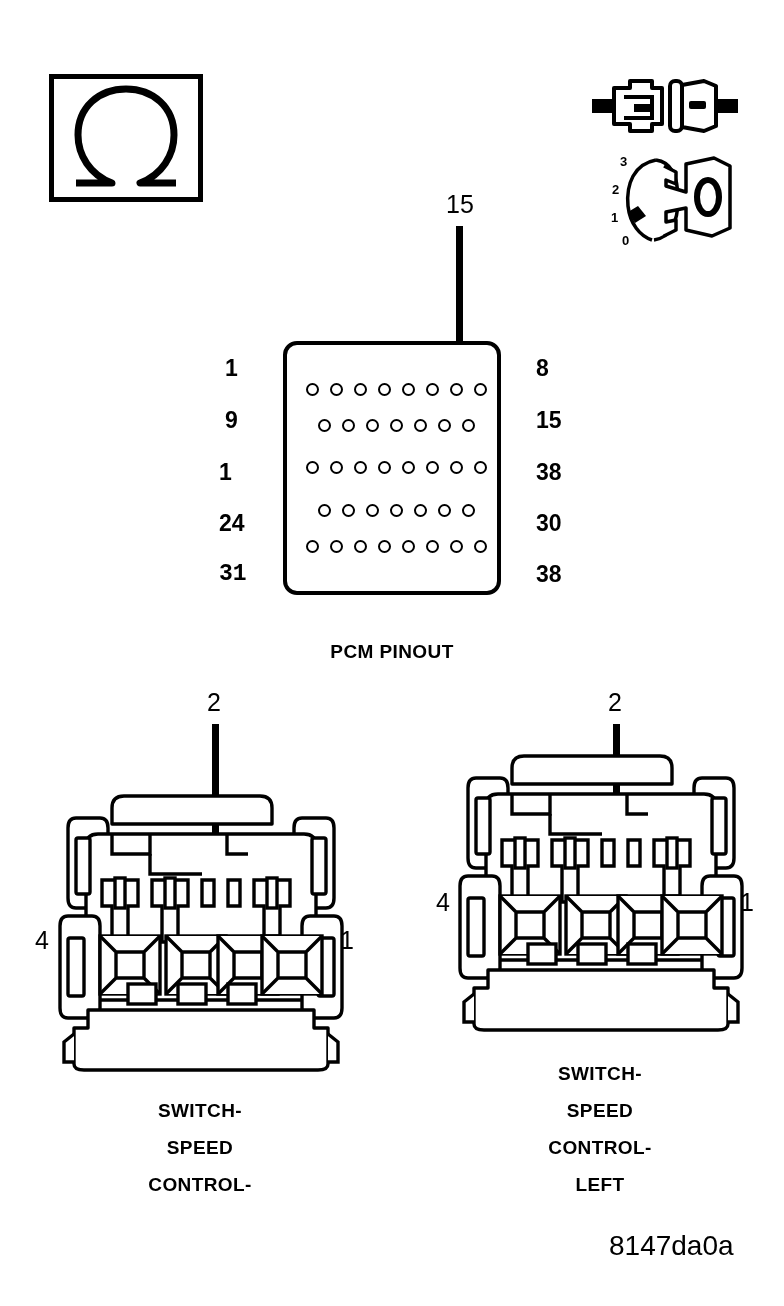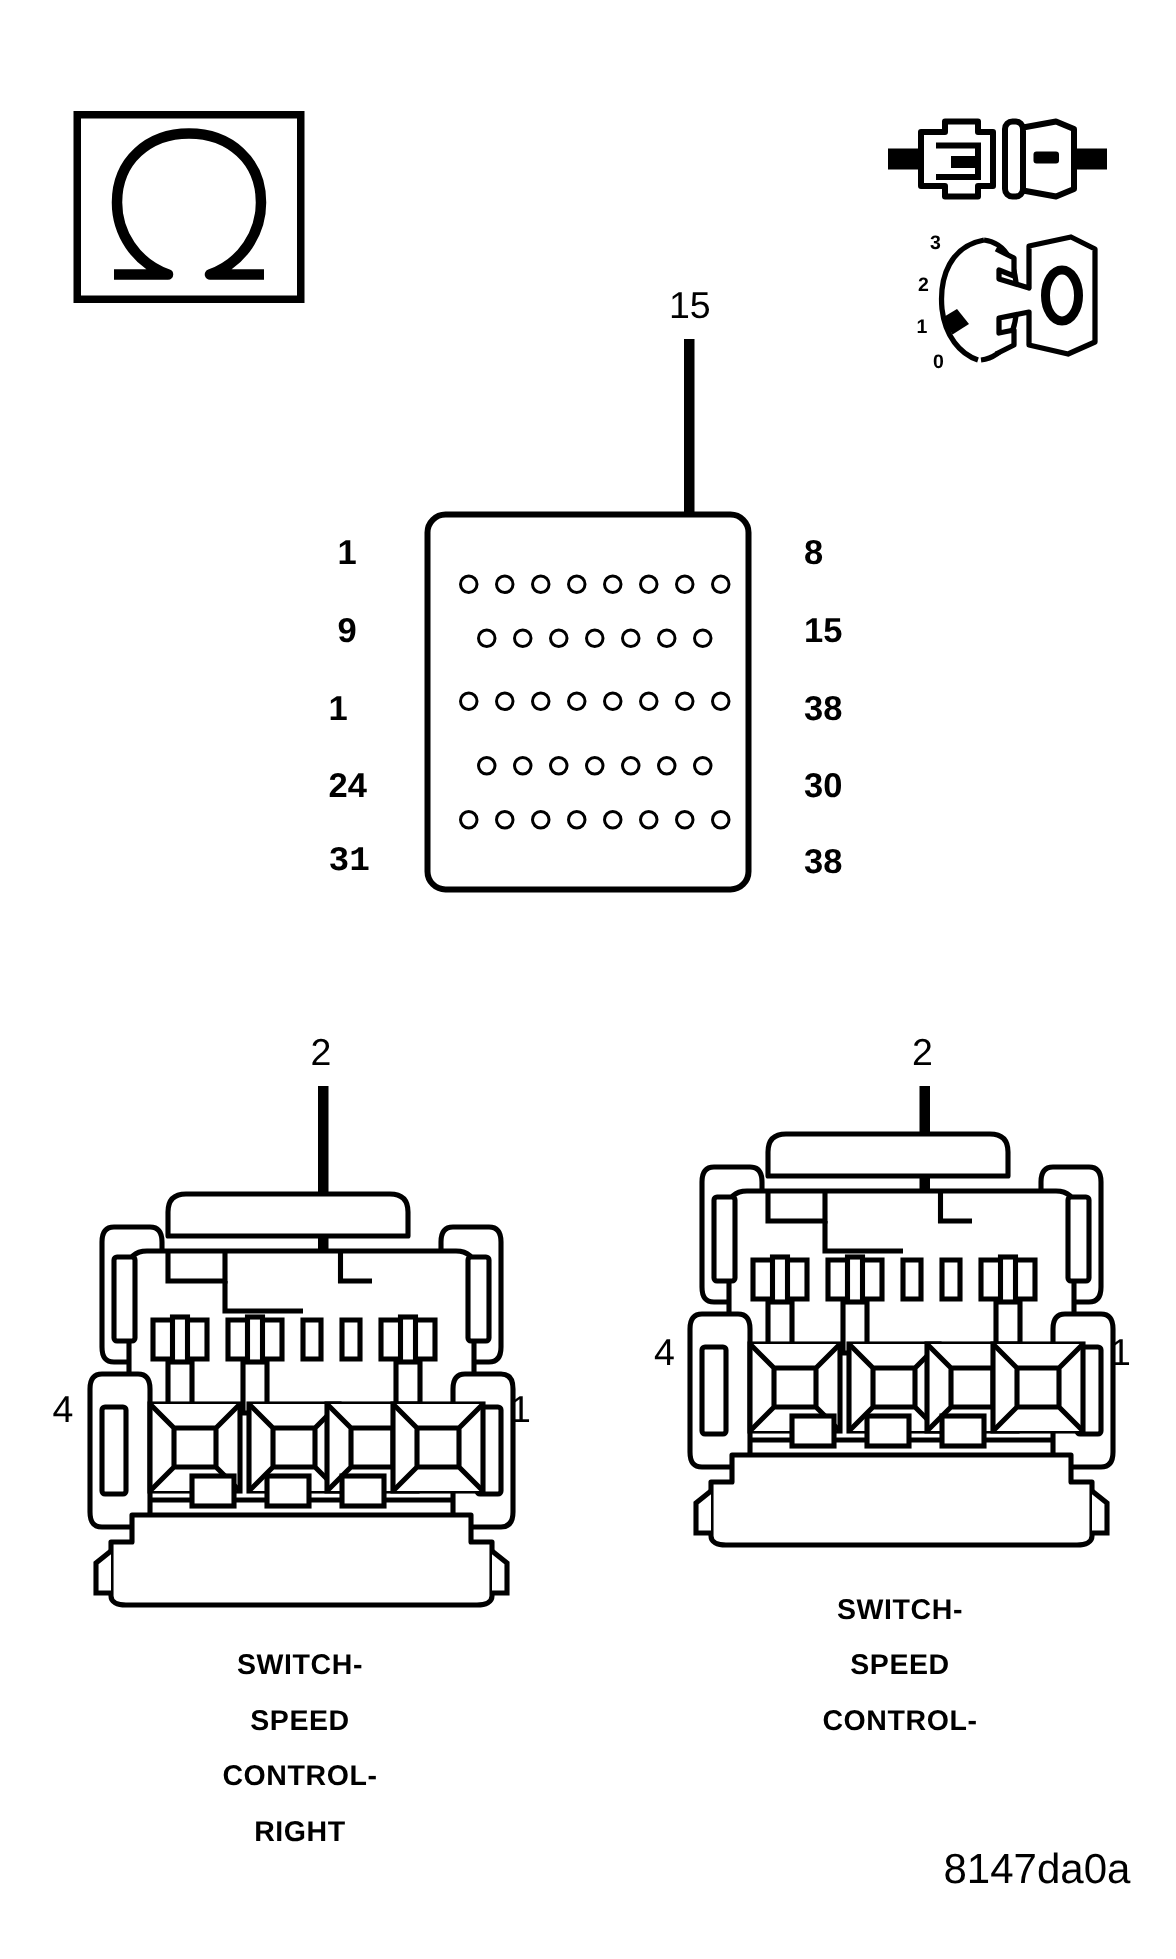--- a/index.html
+++ b/index.html
@@ -63,21 +63,20 @@
     text-align: center;
     white-space: nowrap;
   }
   .figcode {
     font-family: "Liberation Sans", sans-serif;
     font-weight: normal;
     font-size: 28px;
     line-height: 1;
     color: #000;
     white-space: nowrap;
-    margin-left: 20px;
   }
 
   
   #pcm-body {
     left: 283px; top: 341px;
     width: 218px; height: 254px;
     border: 4px solid #000;
     border-radius: 14px;
     box-sizing: border-box;
     background: #fff;
@@ -214,20 +213,21 @@
   <div class="abs num" style="left:219px; top:461px;">1</div>
   <div class="abs num" style="left:219px; top:512px;">24</div>
   <div class="abs num" style="left:219px; top:563px;font-family:Liberation Mono, monospace;">31</div>
 
   <div class="abs num" style="left:536px; top:357px;">8</div>
   <div class="abs num" style="left:536px; top:409px;">15</div>
   <div class="abs num" style="left:536px; top:461px;">38</div>
   <div class="abs num" style="left:536px; top:512px;text-align:right;">30</div>
   <div class="abs num" style="left:536px; top:563px;">38</div>
 
+  <div class="abs caption" style="left:272px; top:633px; width:240px;">PCM PINOUT</div>
 
   <div class="abs num-plain" style="left:207px; top:690px;">2</div>
   <div class="abs arrow-shaft" style="left:212px; top:724px; height:180px;"></div>
   <div class="abs arrow-head" style="left:202px; top:900px;"></div>
 
   <div class="abs" style="left:62px; top:778px;">
     <svg width="278" height="290" viewBox="0 0 278 290">
       <g fill="#fff" stroke="#000" stroke-width="3.4" stroke-linejoin="round">
 
         <path d="M 62 18 L 198 18 C 206 18 210 22 210 30 L 210 46 L 50 46 L 50 30 C 50 22 54 18 62 18 Z"></path>
@@ -296,21 +296,20 @@
         <path d="M 266 256 L 276 264 L 276 284 L 266 284"></path>
       </g>
     </svg>
   </div>
   <div class="abs num-plain" style="left:35px; top:928px;">4</div>
   <div class="abs num-plain" style="left:340px; top:928px;">1</div>
 
   <div class="abs caption" style="left:75px; top:1092px; width:250px;">SWITCH-</div>
   <div class="abs caption" style="left:75px; top:1129px; width:250px;">SPEED</div>
   <div class="abs caption" style="left:75px; top:1166px; width:250px;">CONTROL-</div>
-  <div class="abs caption" style="left:75px; top:1203px; width:250px;">RIGHT</div>
 
   <div class="abs num-plain" style="left:608px; top:690px;">2</div>
   <div class="abs arrow-shaft" style="left:613px; top:724px; height:160px;"></div>
   <div class="abs arrow-head" style="left:603px; top:880px;"></div>
 
   <div class="abs" style="left:462px; top:738px;">
     <svg width="278" height="290" viewBox="0 0 278 290">
       <g fill="#fff" stroke="#000" stroke-width="3.4" stroke-linejoin="round">
         <path d="M 62 18 L 198 18 C 206 18 210 22 210 30 L 210 46 L 50 46 L 50 30 C 50 22 54 18 62 18 Z"></path>
         <path d="M 14 40 L 38 40 C 44 40 46 44 46 50 L 46 120 C 46 126 44 130 38 130 L 14 130 C 8 130 6 126 6 120 L 6 50 C 6 44 8 40 14 40 Z"></path>
@@ -363,16 +362,17 @@
         <path d="M 266 256 L 276 264 L 276 284 L 266 284"></path>
       </g>
     </svg>
   </div>
   <div class="abs num-plain" style="left:436px; top:890px;">4</div>
   <div class="abs num-plain" style="left:740px; top:890px;">1</div>
 
   <div class="abs caption" style="left:475px; top:1055px; width:250px;">SWITCH-</div>
   <div class="abs caption" style="left:475px; top:1092px; width:250px;">SPEED</div>
   <div class="abs caption" style="left:475px; top:1129px; width:250px;">CONTROL-</div>
+  <div class="abs caption" style="left:475px; top:1166px; width:250px;">LEFT</div>
 
   <div class="abs figcode" style="left:609px; top:1232px;">8147da0a</div>
 
 </div>
 
 </body></html>

